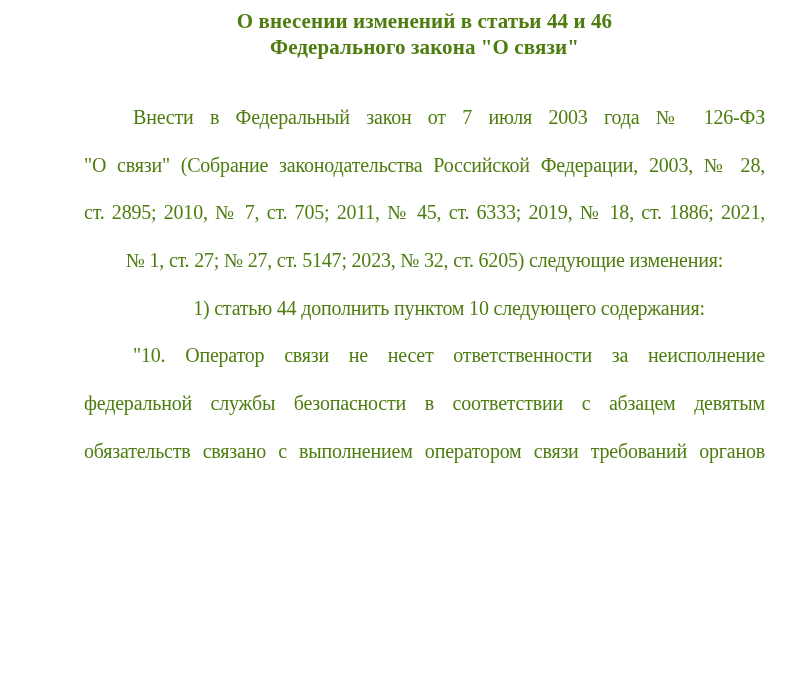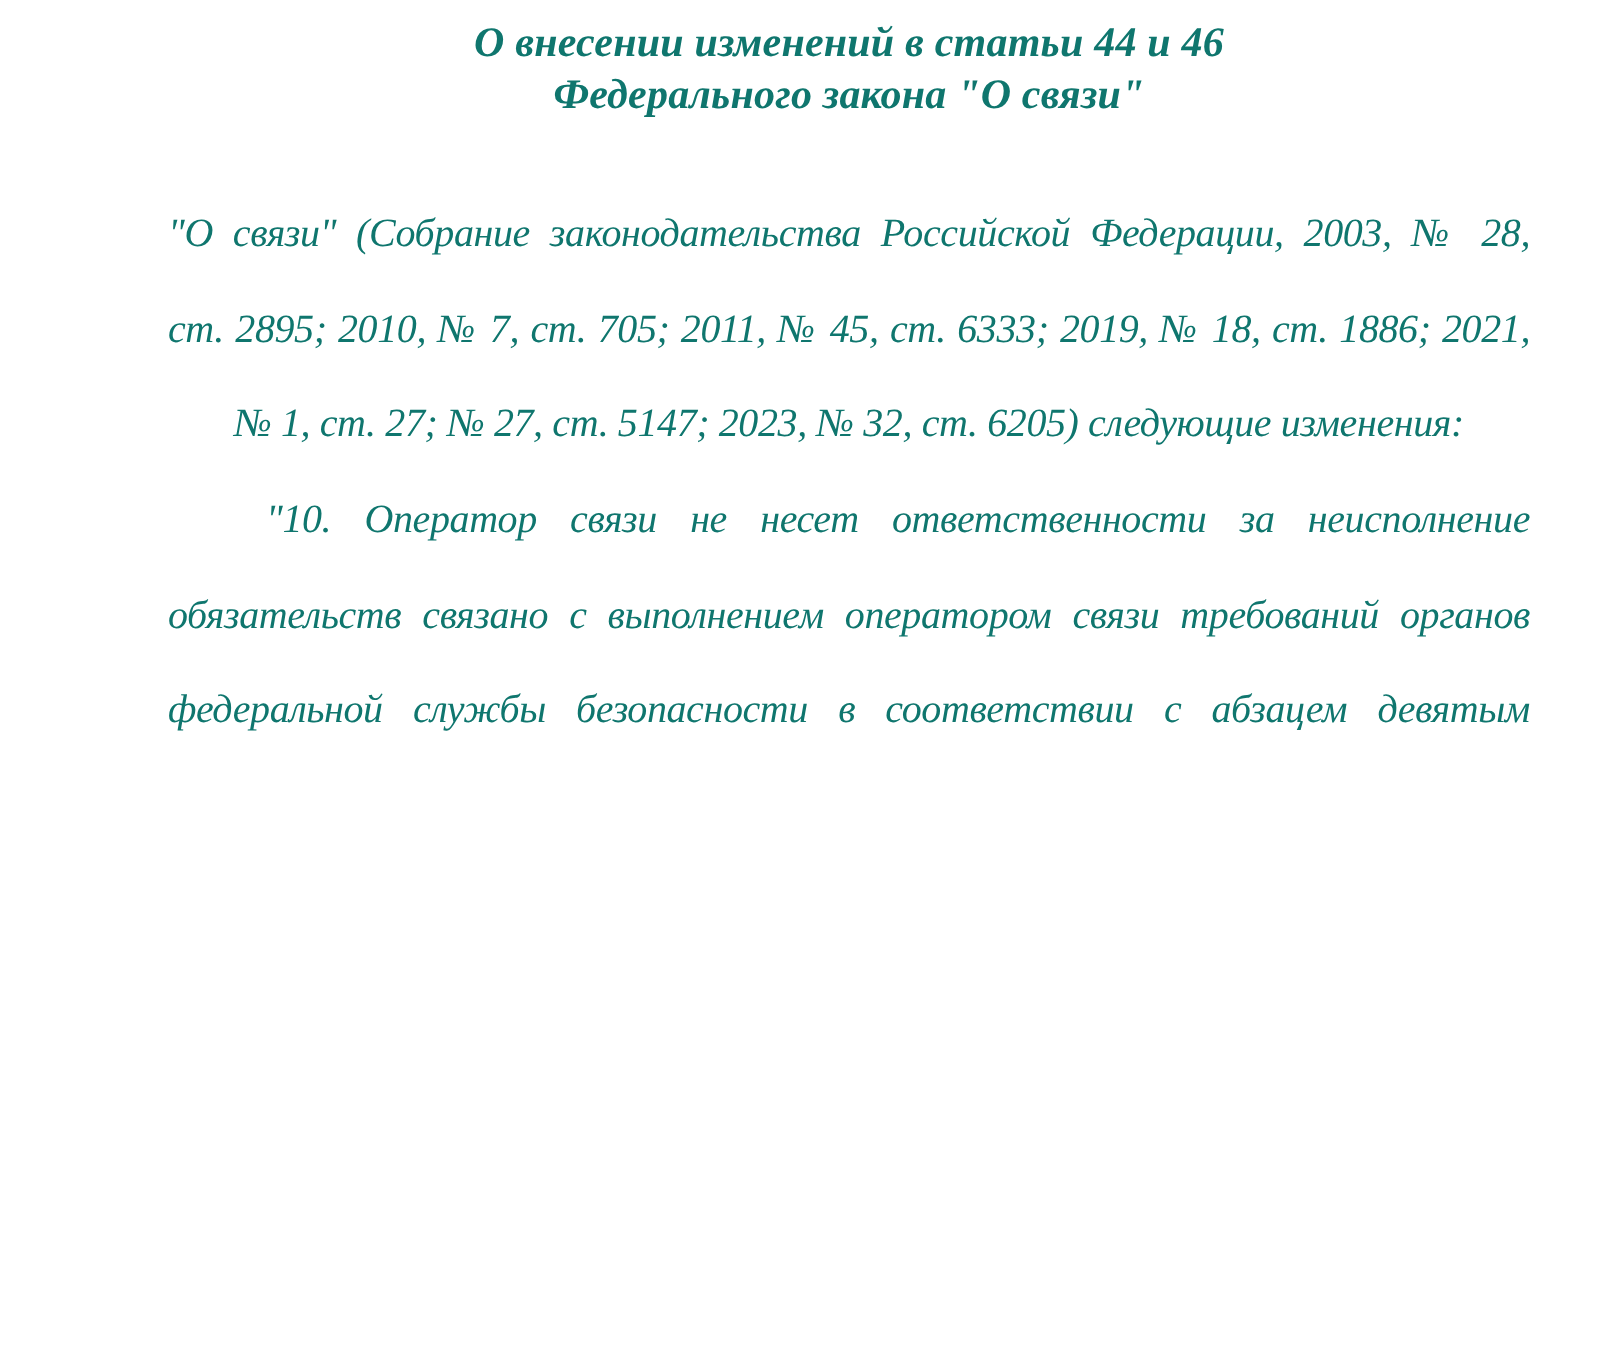--- a/index.html
+++ b/index.html
@@ -9,22 +9,21 @@
   }
   .page {
     position: relative;
     width: 800px;
     height: 674px;
     background: #ffffff;
     box-sizing: border-box;
     padding: 8px 35px 0 84px;
     overflow: hidden;
     font-family: "Liberation Serif", "DejaVu Serif", serif;
-    color: #0f766e;
-    font-style: italic;
+    color: #4d7c0f;
   }
   .doc-title {
     text-align: center;
     font-weight: bold;
     font-size: 21px;
     line-height: 26px;
     letter-spacing: 0.1px;
   }
   .doc-body {
     margin-top: 34px;
@@ -49,21 +48,23 @@
 <body>
 
 <div class="page">
 
   <header class="doc-title">
     <div class="title-line">О внесении изменений в статьи 44 и 46</div>
     <div class="title-line">Федерального закона "О связи"</div>
   </header>
 
   <main class="doc-body">
+    <div class="line indent j">Внести в Федеральный закон от 7 июля 2003 года № 126-ФЗ</div>
     <div class="line j">"О связи" (Собрание законодательства Российской Федерации, 2003, № 28,</div>
     <div class="line j">ст. 2895; 2010, № 7, ст. 705; 2011, № 45, ст. 6333; 2019, № 18, ст. 1886; 2021,</div>
     <div class="line">№ 1, ст. 27; № 27, ст. 5147; 2023, № 32, ст. 6205) следующие изменения:</div>
+    <div class="line indent">1) статью 44 дополнить пунктом 10 следующего содержания:</div>
     <div class="line indent j">"10. Оператор связи не несет ответственности за неисполнение</div>
+    <div class="line j">федеральной службы безопасности в соответствии с абзацем девятым</div>
     <div class="line j">обязательств связано с выполнением оператором связи требований органов</div>
-    <div class="line j">федеральной службы безопасности в соответствии с абзацем девятым</div>
   </main>
 
 </div>
 
 </body></html>

